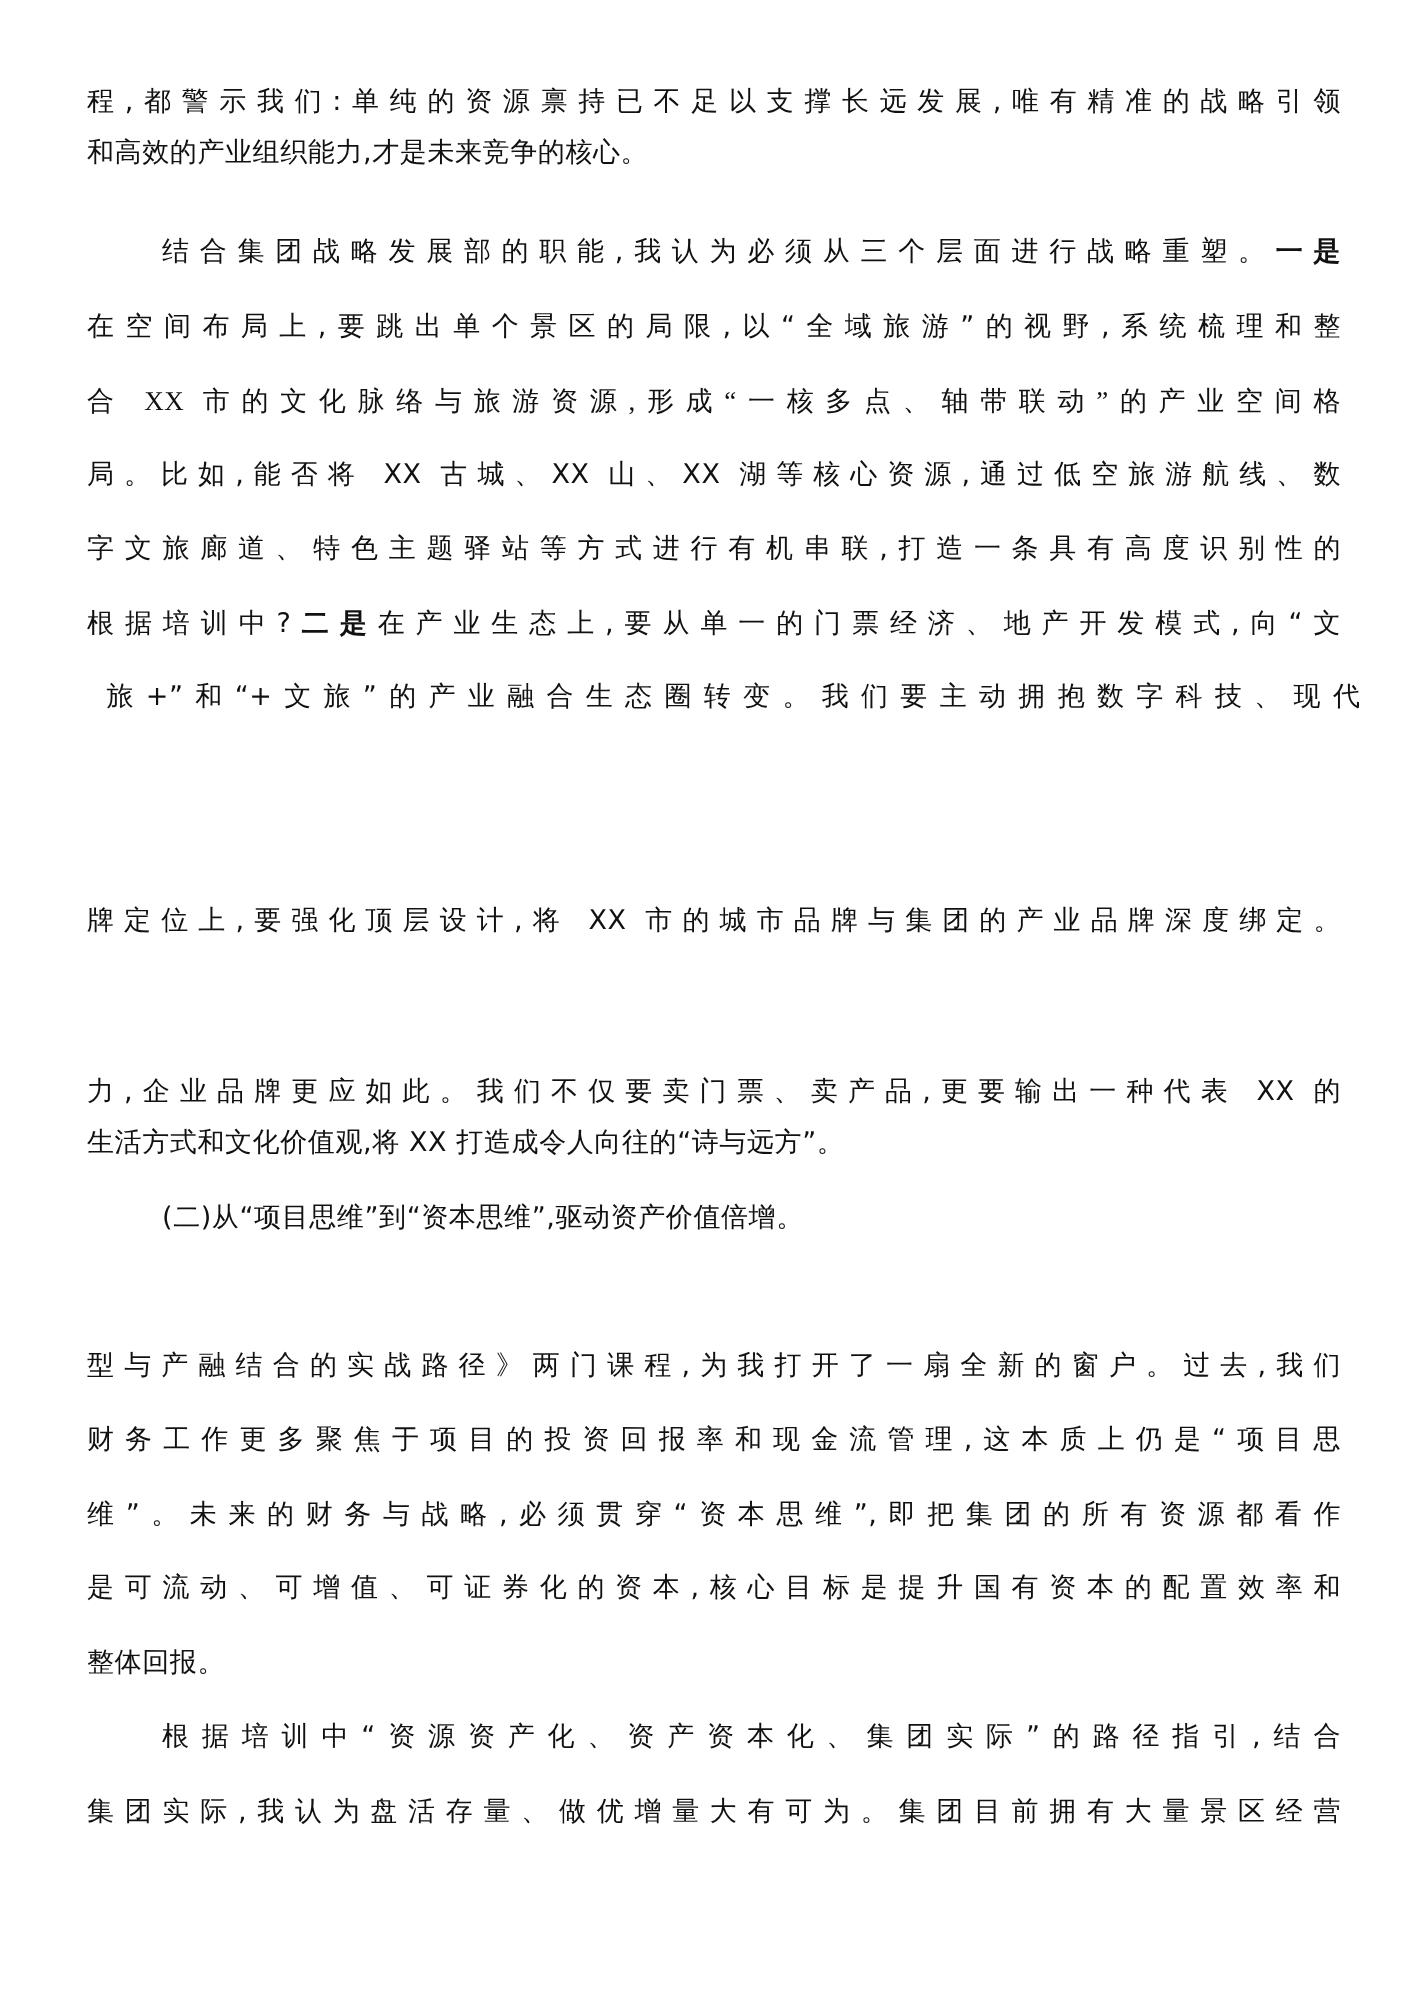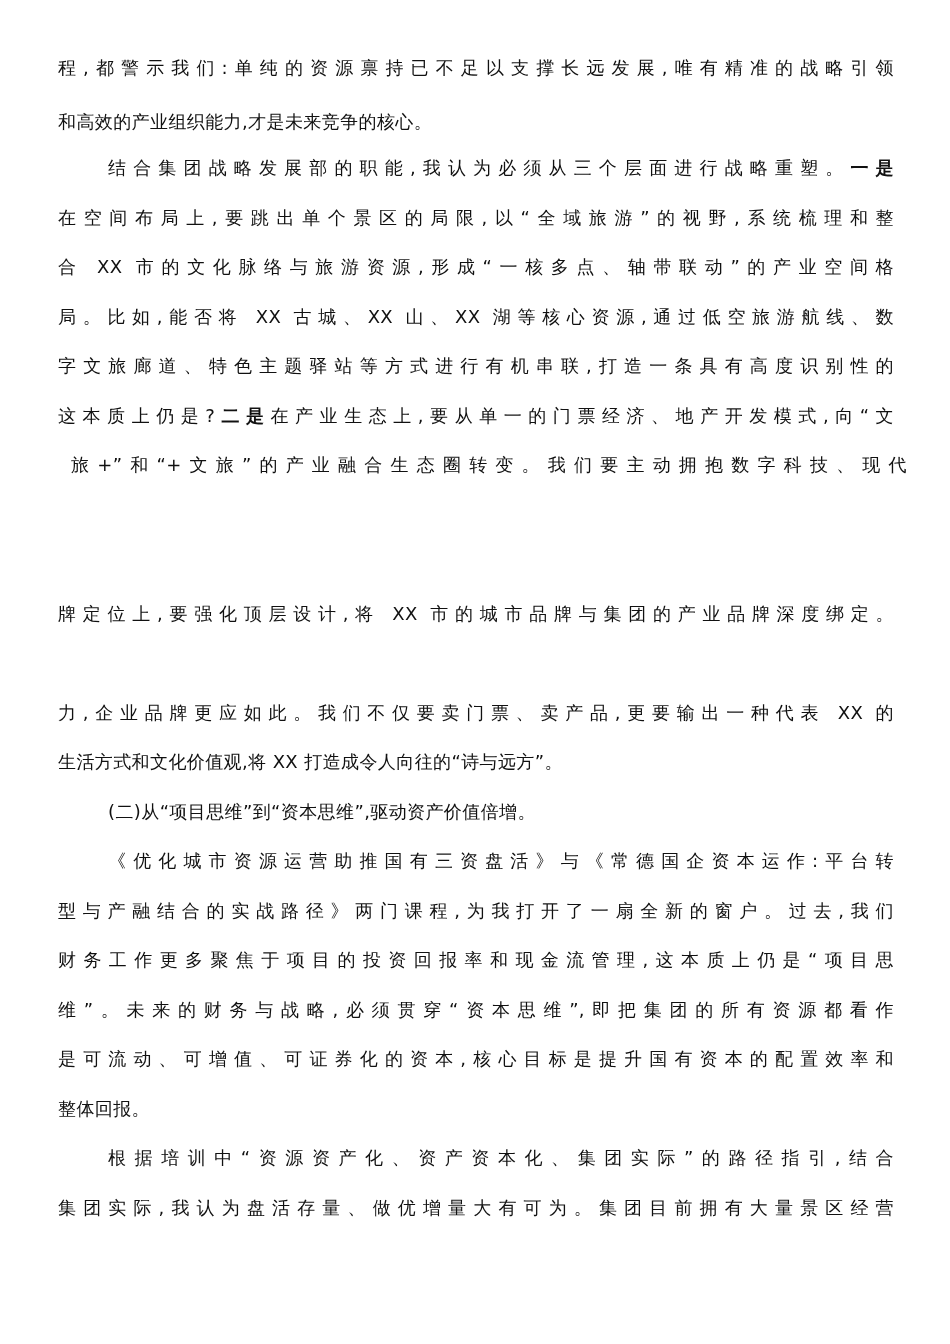--- a/index.html
+++ b/index.html
@@ -43,33 +43,32 @@
     }
     b {
       font-weight: bold;
     }
   </style>
 </head>
 <body>
 
 <div class="page" id="page">
     <div class="line" style="top: 48px;"><span>程,都警示我们:单纯的资源禀持已不足以支撑长远发展,唯有精准的战略引领</span></div>
-    <div class="line last" style="top: 102px;"><span>和高效的产业组织能力,才是未来竞争的核心。</span></div>
+    <div class="line last" style="top: 82px;"><span>和高效的产业组织能力,才是未来竞争的核心。</span></div>
     <div class="line indent" style="top: 148px;"><span>结合集团战略发展部的职能,我认为必须从三个层面进行战略重塑。</span><b>一是</b></div>
     <div class="line" style="top: 198px;"><span>在空间布局上,要跳出单个景区的局限,以“全域旅游”的视野,系统梳理和整</span></div>
-    <div class="line" style="top: 247px;"><span>合 XX 市的文化脉络与旅游资源,形成“一核多点、轴带联动”的产业空间格</span></div>
+    <div class="line" style="top: 247px; font-family: Liberation Serif, serif;"><span>合 XX 市的文化脉络与旅游资源,形成“一核多点、轴带联动”的产业空间格</span></div>
     <div class="line" style="top: 297px;"><span>局。比如,能否将 XX 古城、XX 山、XX 湖等核心资源,通过低空旅游航线、数</span></div>
     <div class="line" style="top: 346px;"><span>字文旅廊道、特色主题驿站等方式进行有机串联,打造一条具有高度识别性的</span></div>
-    <div class="line" style="top: 396px;"><span>这本质上仍是?</span><b>二是</b><span>在产业生态上,要从单一的门票经济、地产开发模式,向“文</span></div>
+    <div class="line" style="top: 396px;"><span>根据培训中?</span><b>二是</b><span>在产业生态上,要从单一的门票经济、地产开发模式,向“文</span></div>
     <div class="line" style="top: 445px; margin-left: 13px;"><span>旅+”和“+文旅”的产业融合生态圈转变。我们要主动拥抱数字科技、现代</span></div>
     <div class="line" style="top: 594px;"><span>牌定位上,要强化顶层设计,将 XX 市的城市品牌与集团的产业品牌深度绑定。</span></div>
-    <div class="line" style="top: 693px;"><span>力,企业品牌更应如此。我们不仅要卖门票、卖产品,更要输出一种代表 XX 的</span></div>
+    <div class="line" style="top: 708px;"><span>力,企业品牌更应如此。我们不仅要卖门票、卖产品,更要输出一种代表 XX 的</span></div>
     <div class="line last" style="top: 742px;"><span>生活方式和文化价值观,将 XX 打造成令人向往的“诗与远方”。</span></div>
     <div class="line indent last" style="top: 792px;"><span>(二)从“项目思维”到“资本思维”,驱动资产价值倍增。</span></div>
-    <div class="line indent" style="top: 841px;"><span>《优化城市资源运营助推国有三资盘活》与《常德国企资本运作:平台转</span></div>
     <div class="line" style="top: 940px;"><span>财务工作更多聚焦于项目的投资回报率和现金流管理,这本质上仍是“项目思</span></div>
     <div class="line" style="top: 891px;"><span>型与产融结合的实战路径》两门课程,为我打开了一扇全新的窗户。过去,我们</span></div>
     <div class="line" style="top: 990px;"><span>维”。未来的财务与战略,必须贯穿“资本思维”,即把集团的所有资源都看作</span></div>
     <div class="line" style="top: 1039px;"><span>是可流动、可增值、可证券化的资本,核心目标是提升国有资本的配置效率和</span></div>
     <div class="line last" style="top: 1089px;"><span>整体回报。</span></div>
     <div class="line indent" style="top: 1138px;"><span>根据培训中“资源资产化、资产资本化、集团实际”的路径指引,结合</span></div>
     <div class="line" style="top: 1188px;"><span>集团实际,我认为盘活存量、做优增量大有可为。集团目前拥有大量景区经营</span></div>
   </div>
 
 </body></html>

